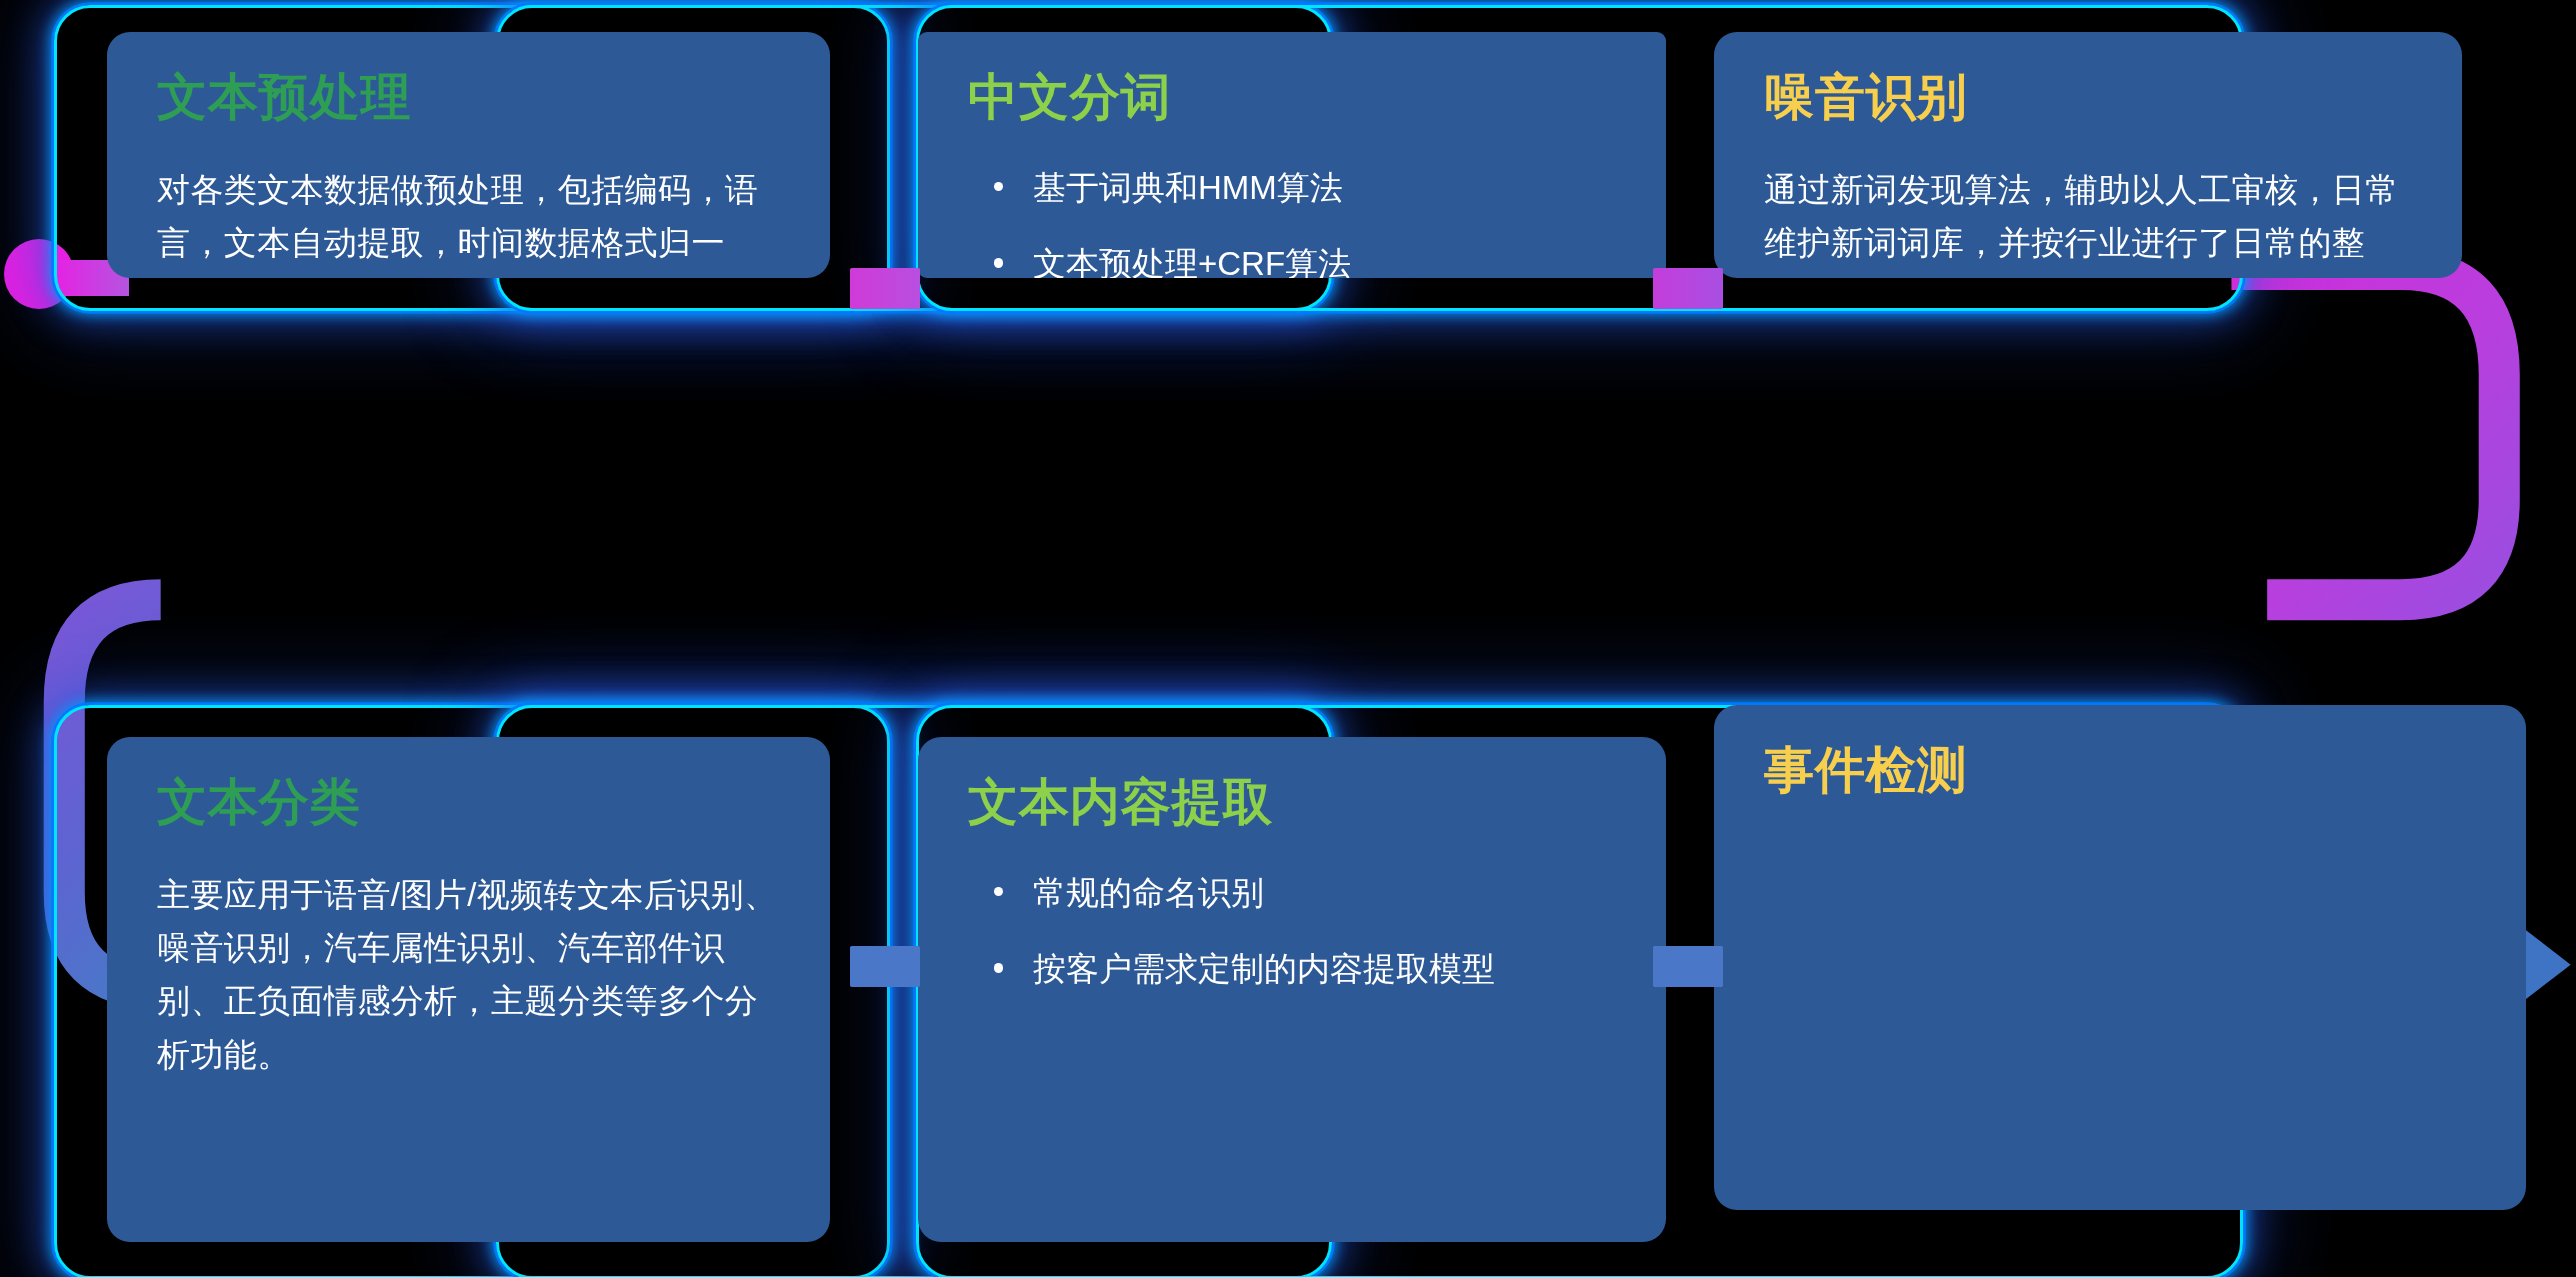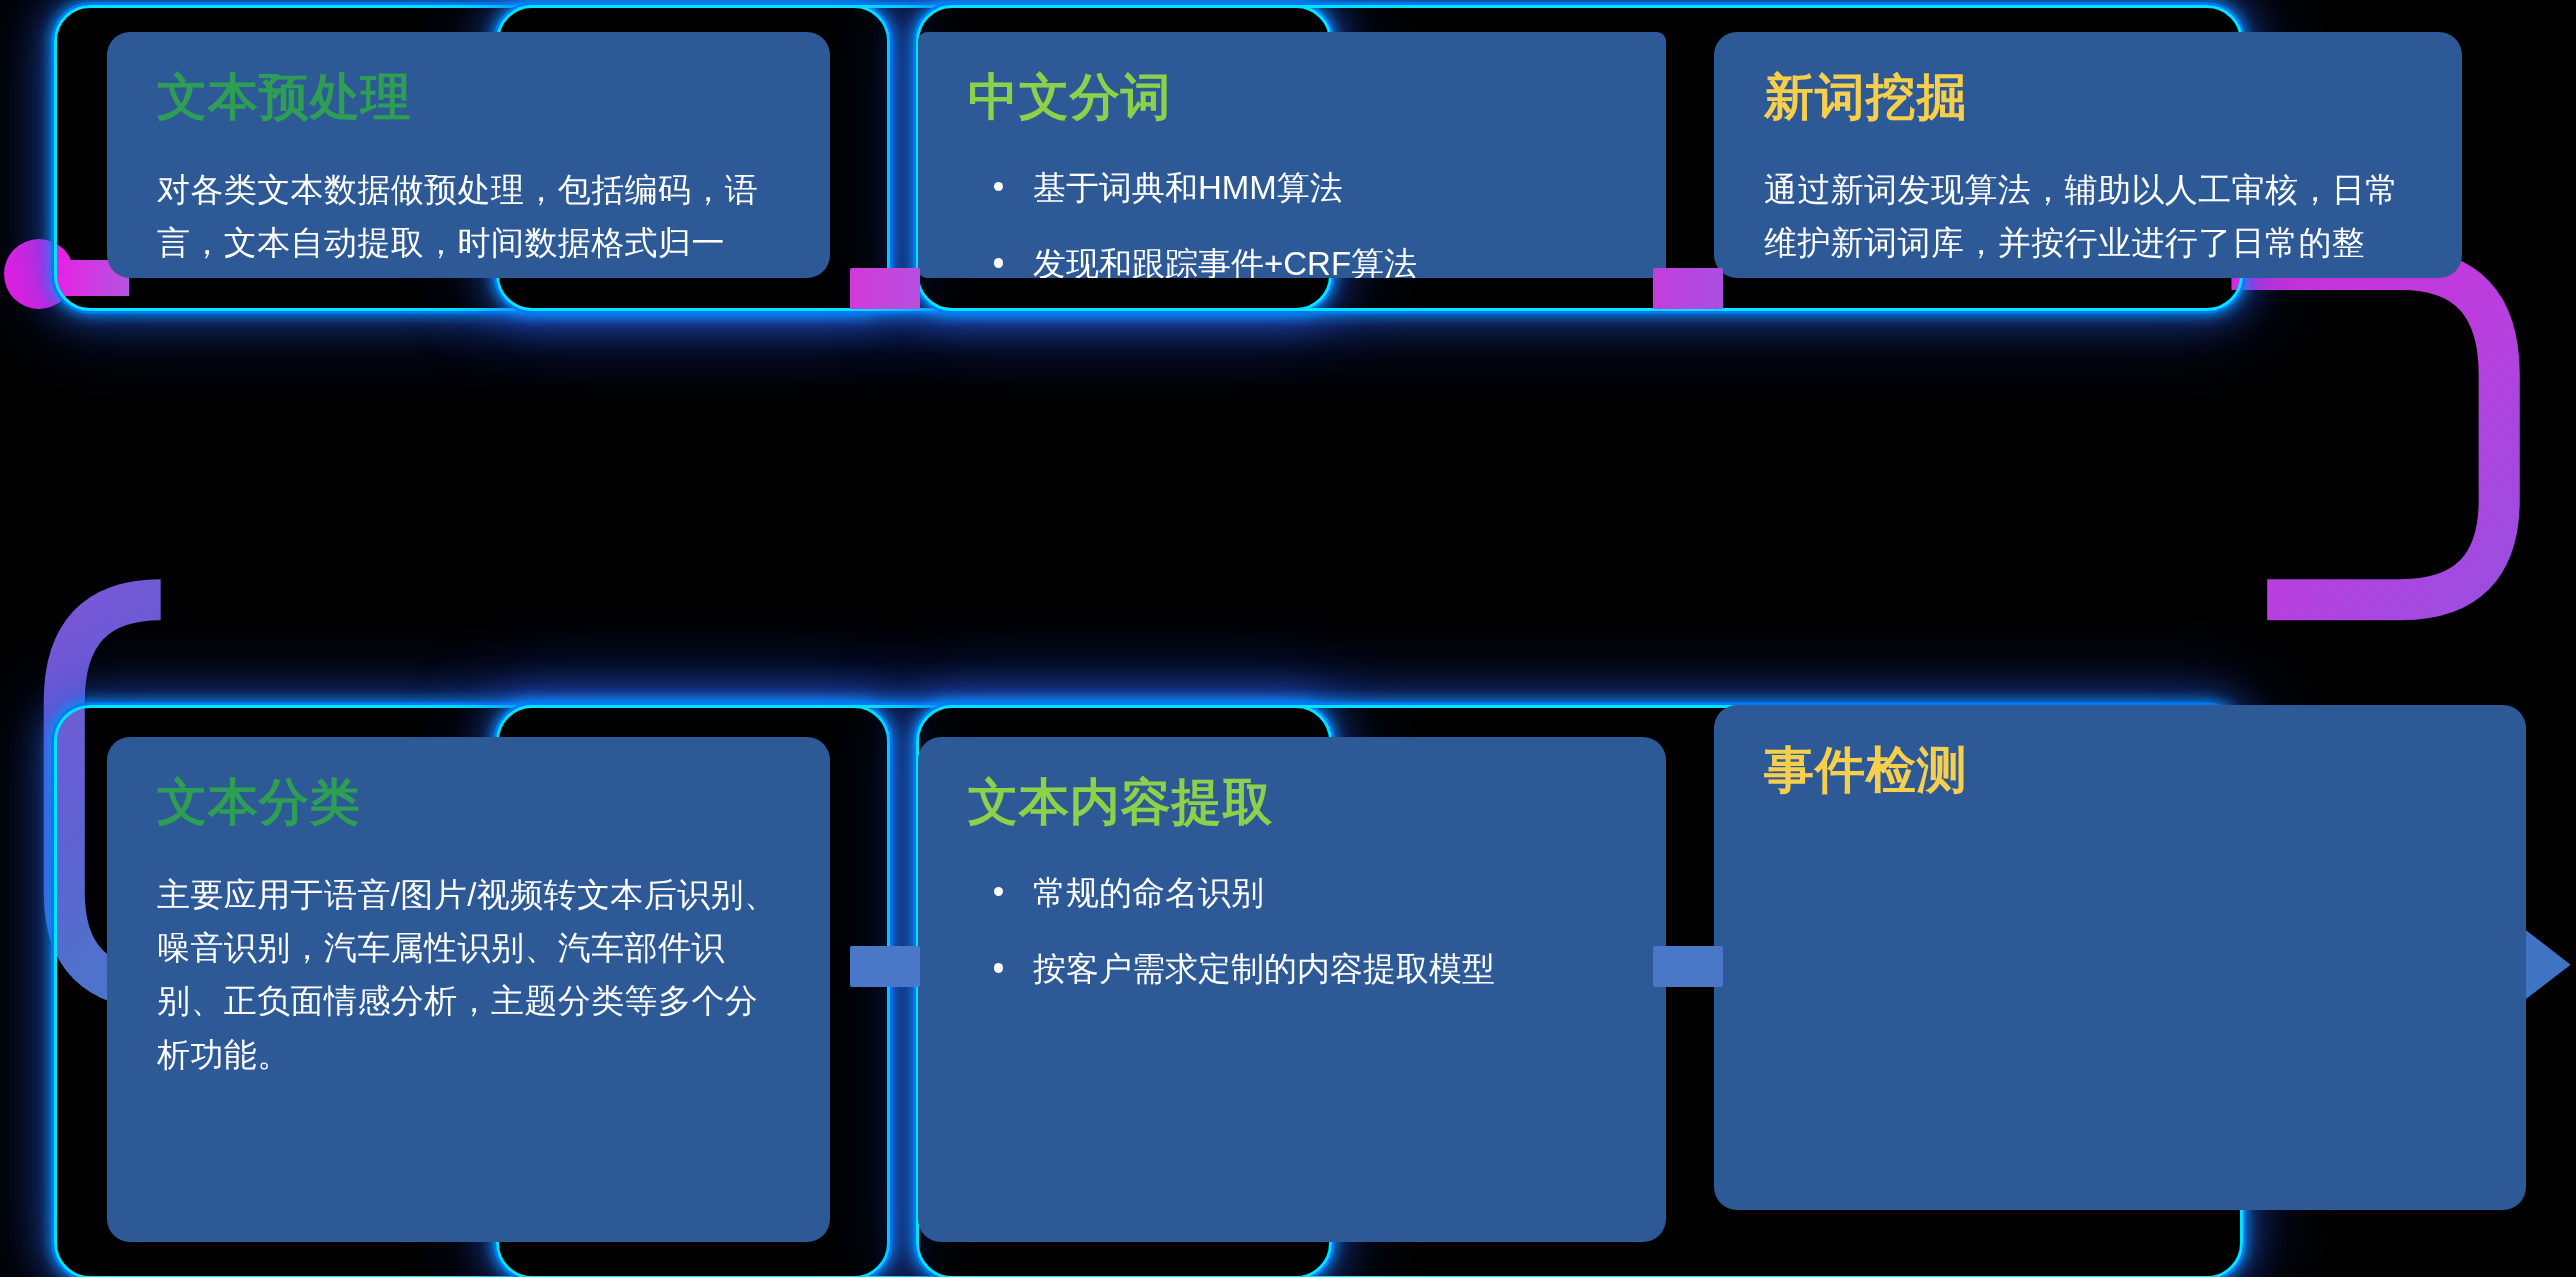--- a/index.html
+++ b/index.html
@@ -152,27 +152,27 @@
 
   <div class="card" id="c1">
     <div class="card-title t-green">文本预处理</div>
     <div class="card-body">对各类文本数据做预处理，包括编码，语言，文本自动提取，时间数据格式归一化；对特定格式、文本串处理等。</div>
   </div>
 
   <div class="card" id="c2">
     <div class="card-title t-lime">中文分词</div>
     <ul class="bullets">
       <li>基于词典和HMM算法</li>
-      <li>发现和跟踪事件+CRF算法</li>
+      <li>文本预处理+CRF算法</li>
 
     </ul>
   </div>
 
   <div class="card" id="c3">
-    <div class="card-title t-yellow">新词挖掘</div>
+    <div class="card-title t-yellow">噪音识别</div>
     <div class="card-body">通过新词发现算法，辅助以人工审核，日常维护新词词库，并按行业进行了日常的整理。</div>
   </div>
 
   <div class="card" id="c4">
     <div class="card-title t-green">文本分类</div>
     <div class="card-body">主要应用于语音/图片/视频转文本后识别、噪音识别，汽车属性识别、汽车部件识别、正负面情感分析，主题分类等多个分析功能。</div>
   </div>
 
   <div class="card" id="c5">
     <div class="card-title t-lime">文本内容提取</div>

